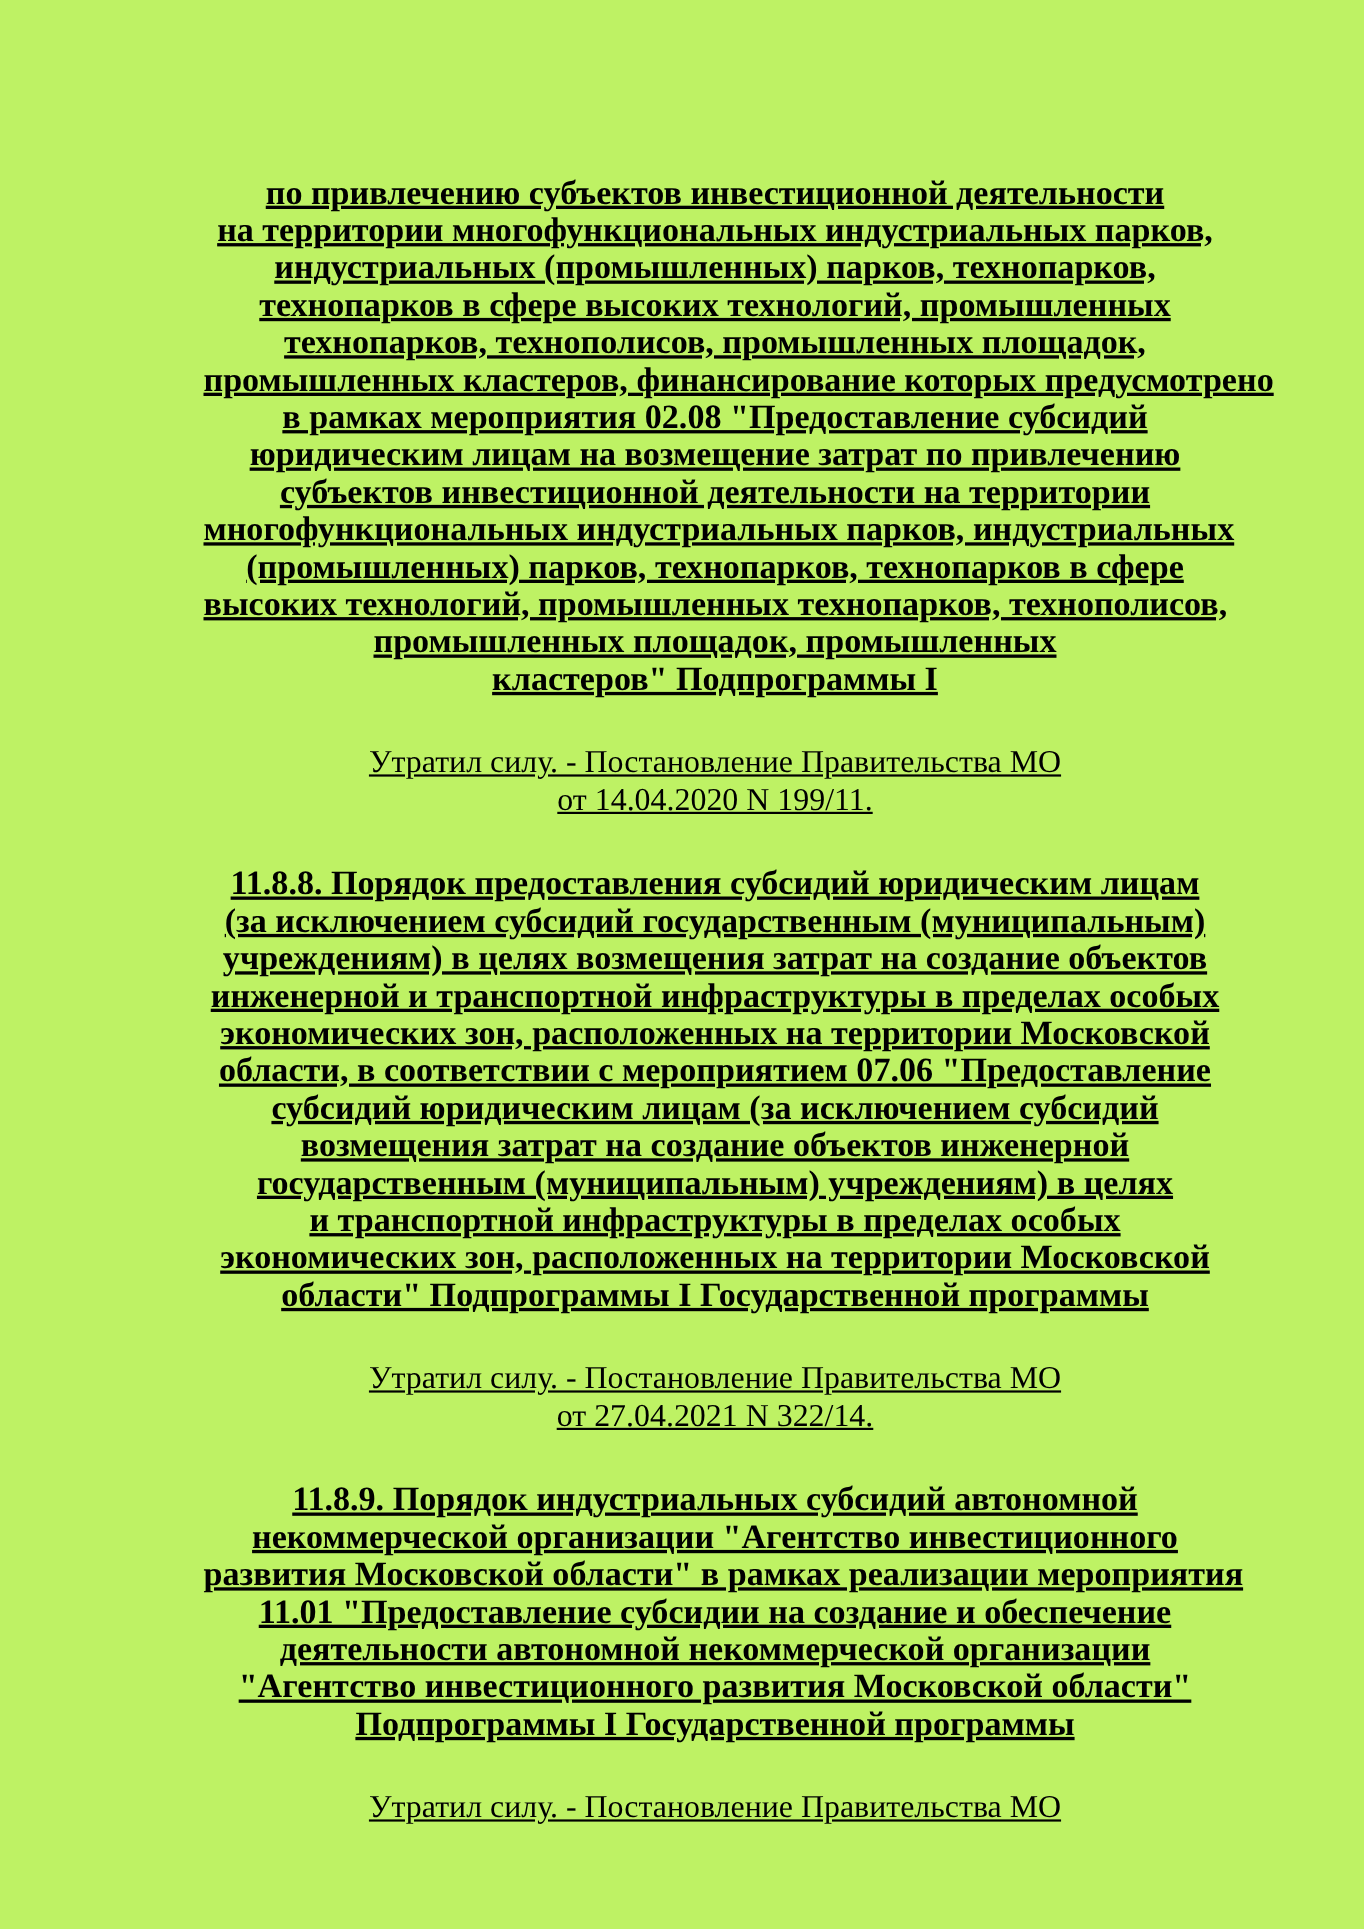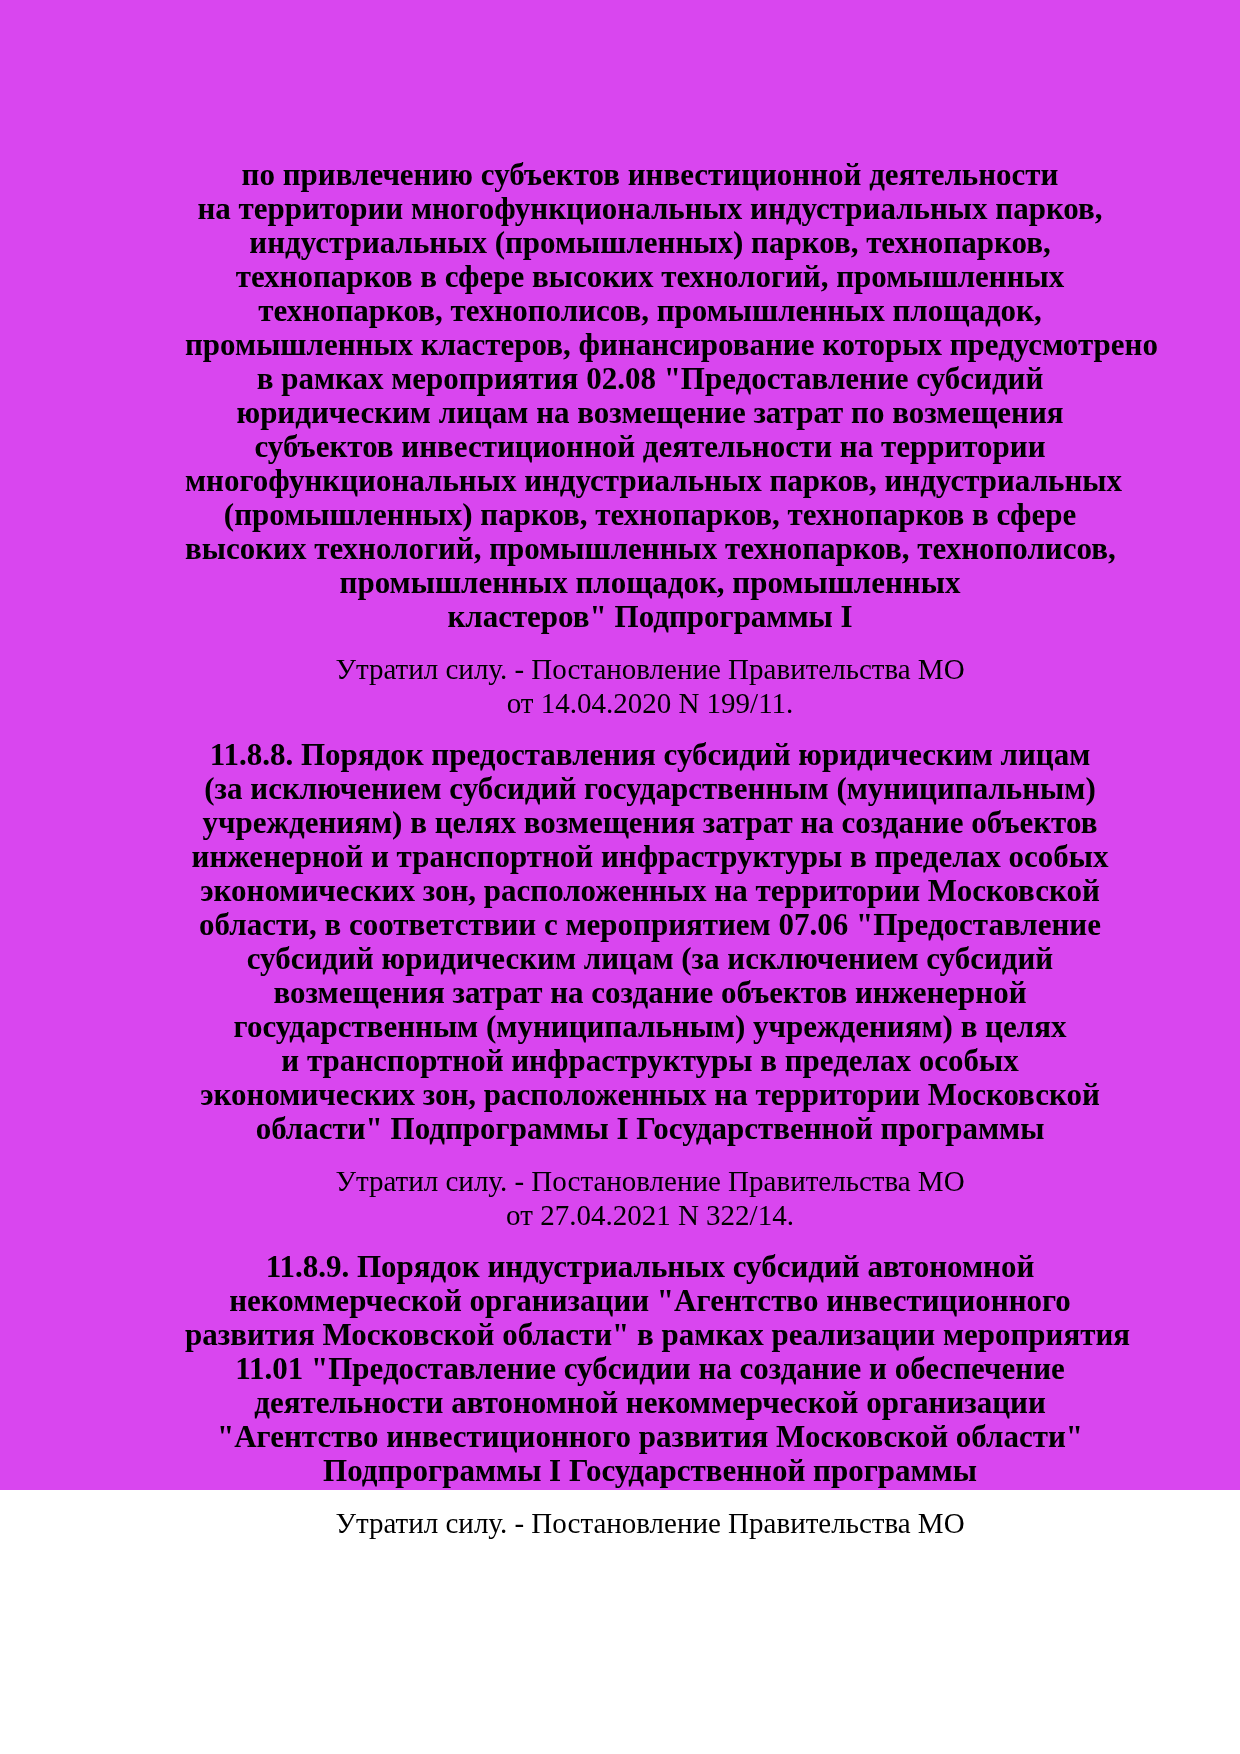--- a/index.html
+++ b/index.html
@@ -10,31 +10,32 @@
     width: 1240px;
     height: 1754px;
     background: #ffffff;
     color: #000000;
     font-family: "Liberation Serif", "DejaVu Serif", serif;
     overflow: hidden;
   }
   .page {
     box-sizing: border-box;
     width: 1240px;
-    height: 1490px;
+    height: 1754px;
     padding-top: 158px;
     padding-left: 185px;
     padding-right: 125px; 
-    background: #d946ef;
+    background: #bef264;
+    text-decoration: underline;
   }
   .section {
     text-align: center;
   }
   .section + .section {
-    margin-top: 18px; 
+    margin-top: 42px; 
   }
   .section .line {
     white-space: nowrap;
     line-height: 34px;
   }
   .heading .line {
     font-weight: bold;
     font-size: 31px;
   }
   .note .line {
@@ -47,21 +48,21 @@
 
 <div class="page">
   <div class="section heading">
       <div class="line">по привлечению субъектов инвестиционной деятельности</div>
       <div class="line">на территории многофункциональных индустриальных парков,</div>
       <div class="line">индустриальных (промышленных) парков, технопарков,</div>
       <div class="line">технопарков в сфере высоких технологий, промышленных</div>
       <div class="line">технопарков, технополисов, промышленных площадок,</div>
       <div class="line">промышленных кластеров, финансирование которых предусмотрено</div>
       <div class="line">в рамках мероприятия 02.08 "Предоставление субсидий</div>
-      <div class="line">юридическим лицам на возмещение затрат по возмещения</div>
+      <div class="line">юридическим лицам на возмещение затрат по привлечению</div>
       <div class="line">субъектов инвестиционной деятельности на территории</div>
       <div class="line">многофункциональных индустриальных парков, индустриальных</div>
       <div class="line">(промышленных) парков, технопарков, технопарков в сфере</div>
       <div class="line">высоких технологий, промышленных технопарков, технополисов,</div>
       <div class="line">промышленных площадок, промышленных</div>
       <div class="line">кластеров" Подпрограммы I</div>
     </div>
 
   <div class="section note">
       <div class="line">Утратил силу. - Постановление Правительства МО</div>

